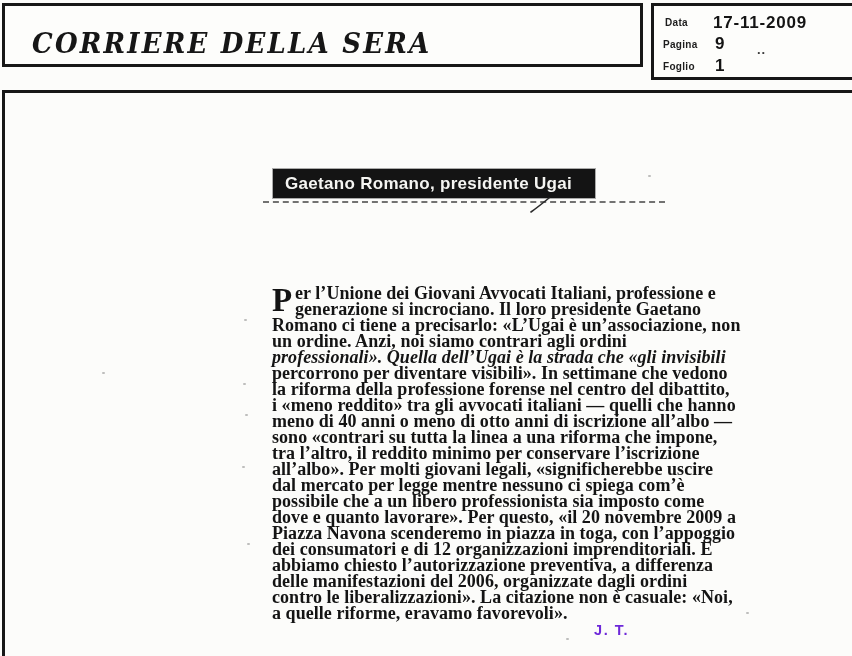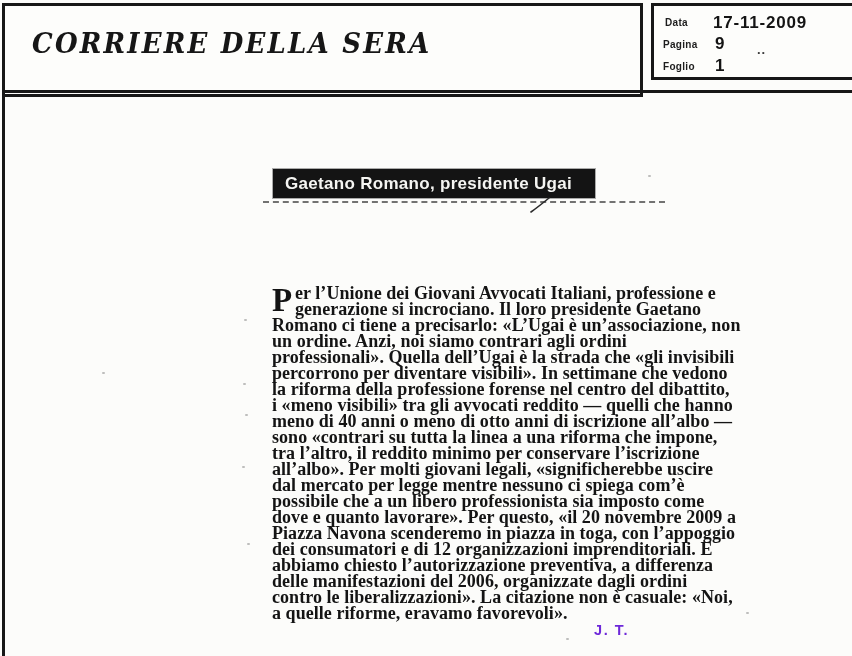--- a/index.html
+++ b/index.html
@@ -8,21 +8,21 @@
     position:relative;
     background:#fcfcfa;
     overflow:hidden;
     font-family:"Liberation Sans", sans-serif;
     color:#141414;
   }
   .abs { position:absolute; }
 
   
   .header-left-box {
-    left:2px; top:3px; width:641px; height:94px;
+    left:2px; top:3px; width:641px; height:64px;
     border:3px solid #171717; background:#fdfdfb;padding-left:22px;
   }
   .masthead {
     position:absolute; left:27px; top:22px;
     font-family:"DejaVu Serif", serif;
     font-style:italic; font-weight:700;
     font-size:26px; letter-spacing:2.2px;
     color:#161616; white-space:nowrap;
     transform:scaleY(1.08);
   }
@@ -84,21 +84,21 @@
     position:absolute; left:0; top:1px;
     font-family:"Liberation Serif", serif;
     font-weight:700; font-size:33px; line-height:28px;
     color:#131313;
   }
   .line {
     font-family:"Liberation Serif", serif;
     font-weight:700; font-size:18px; line-height:16px;
     letter-spacing:0.05px; white-space:nowrap; color:#141414;
   }
-  .line.italic { }
+  .line.italic { font-style:italic; }
   .line.indent { padding-left:23px; }
   .byline {
     left:272px; top:622px; width:357px;
     text-align:right;
     font-size:14.5px; font-weight:700; letter-spacing:1.5px;
     color:#6d28d9;
   }
 
   
   .speck {
@@ -134,21 +134,21 @@
 <div class="abs article">
   <span class="drop-cap">P</span>
   <div>
       <div class="line indent">er l’Unione dei Giovani Avvocati Italiani, professione e</div>
       <div class="line indent">generazione si incrociano. Il loro presidente Gaetano</div>
       <div class="line">Romano ci tiene a precisarlo: «L’Ugai è un’associazione, non</div>
       <div class="line">un ordine. Anzi, noi siamo contrari agli ordini</div>
       <div class="line italic">professionali». Quella dell’Ugai è la strada che «gli invisibili</div>
       <div class="line">percorrono per diventare visibili». In settimane che vedono</div>
       <div class="line">la riforma della professione forense nel centro del dibattito,</div>
-      <div class="line">i «meno visibili» tra gli avvocati reddito — quelli che hanno</div>
+      <div class="line">i «meno reddito» tra gli avvocati italiani — quelli che hanno</div>
       <div class="line">meno di 40 anni o meno di otto anni di iscrizione all’albo —</div>
       <div class="line">sono «contrari su tutta la linea a una riforma che impone,</div>
       <div class="line">tra l’altro, il reddito minimo per conservare l’iscrizione</div>
       <div class="line">all’albo». Per molti giovani legali, «significherebbe uscire</div>
       <div class="line">dal mercato per legge mentre nessuno ci spiega com’è</div>
       <div class="line">possibile che a un libero professionista sia imposto come</div>
       <div class="line">dove e quanto lavorare». Per questo, «il 20 novembre 2009 a</div>
       <div class="line">Piazza Navona scenderemo in piazza in toga, con l’appoggio</div>
       <div class="line">dei consumatori e di 12 organizzazioni imprenditoriali. E</div>
       <div class="line">abbiamo chiesto l’autorizzazione preventiva, a differenza</div>

